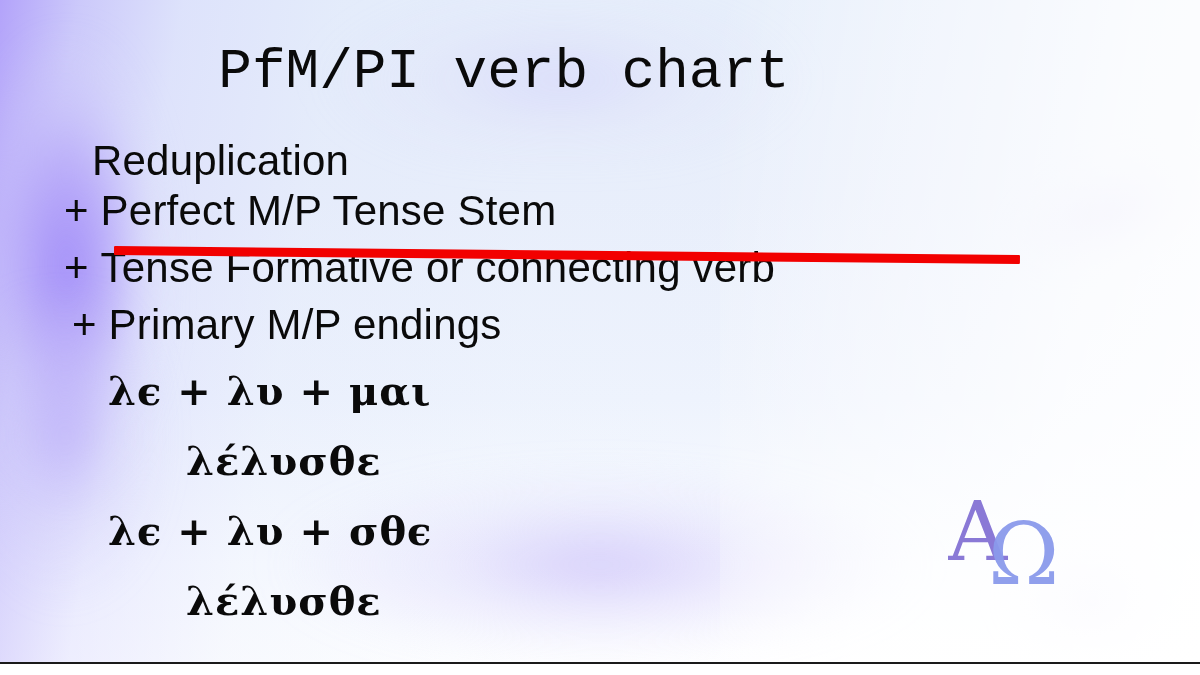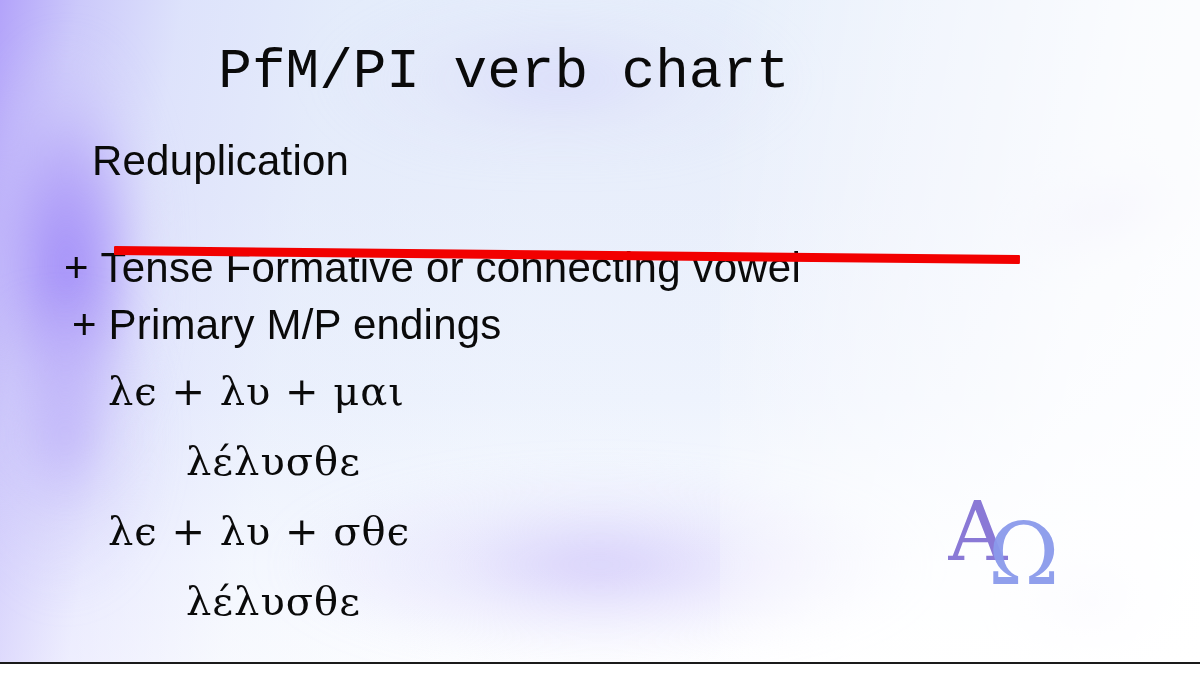--- a/index.html
+++ b/index.html
@@ -139,20 +139,21 @@
     line-height: 1;
   }
   .latin {
     font-size: 42px;
     letter-spacing: 0.2px;
   }
   .greek {
     font-family: "DejaVu Serif", "Liberation Serif", serif;
     font-size: 40px;
     letter-spacing: 1px;
+    font-weight: bold;
   }
 
   .l-redup   { left: 92px;  top: 140px; }
   .l-stem    { left: 64px;  top: 190px; }
   .l-formative { left: 64px; top: 247px; }
   .l-endings { left: 72px;  top: 304px; }
 
   .g-1 { left: 108px; top: 371px; }
   .g-2 { left: 186px; top: 441px; }
   .g-3 { left: 108px; top: 511px; }
@@ -192,22 +193,23 @@
   <div class="wash wash-bottom-mid"></div>
   <div class="wash wash-topcenter"></div>
   <div class="wash wash-right-streak"></div>
   <div class="wash wash-right-low"></div>
   <div class="wash wash-white-right"></div>
 
   <div class="title">PfM/PI verb chart</div>
 
   <div class="line latin l-redup">Reduplication</div>
 
-
-  <div class="line latin l-formative"><span>+</span>&nbsp;<span>Tense Formative or connecting vowel</span></div>
+  <div class="line latin l-stem"><span>+</span>&nbsp;<span>Perfect M/P Tense Stem</span></div>
+
+  <div class="line latin l-formative"><span>+</span>&nbsp;<span>Tense Formative or connecting verb</span></div>
 
   <div class="strike"></div>
 
   <div class="line latin l-endings"><span>+</span>&nbsp;<span>Primary M/P endings</span></div>
 
   <div class="line greek g-1">λϵ + λυ + μαι</div>
 
   <div class="line greek g-2">λέλυσθε</div>
 
   <div class="line greek g-4">λέλυσθε</div>

